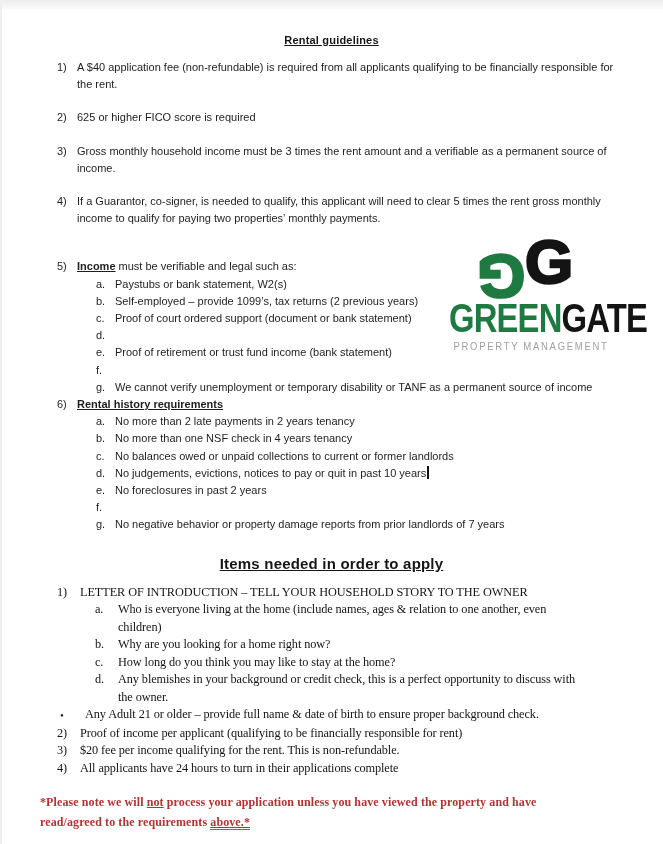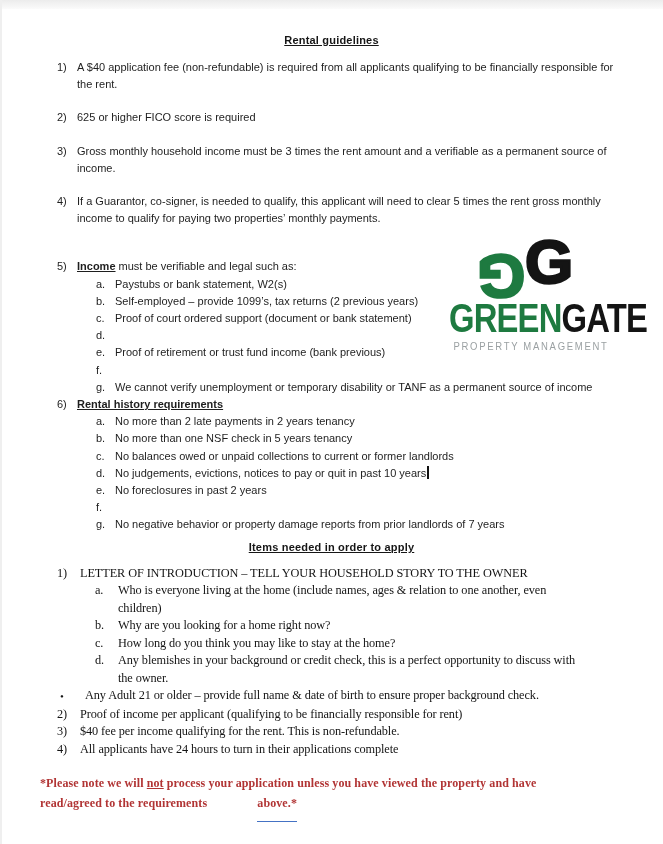--- a/index.html
+++ b/index.html
@@ -8,21 +8,21 @@
     font-family:"Liberation Sans",sans-serif;color:#1e1e1e;
   }
   .edge-top{position:absolute;left:0;top:0;width:663px;height:9px;
     background:linear-gradient(#ececec,#fbfbfb);}
   .edge-left{position:absolute;left:0;top:0;width:2px;height:844px;background:#efefef;}
 
   .doc-title{
     margin-top:34px;text-align:center;font-size:11px;font-weight:bold;
     text-decoration:underline;letter-spacing:.2px;color:#161616;
   }
-  .doc-title.second{font-size:11px;margin-top:7px;}
+  .doc-title.second{font-size:15px;margin-top:21px;}
 
   .list{margin-top:13px;}
   .list.sans{font-size:11px;line-height:17.2px;}
   .list.serif{font-family:"Liberation Serif",serif;font-size:12.3px;line-height:17.5px;
     letter-spacing:-.1px;margin-top:12px;color:#141414;}
 
   .row{display:flex;align-items:flex-start;}
   .row .txt{white-space:nowrap;}
   .sans .ind1{padding-left:57px;}
   .sans .ind1>.marker{width:20px;flex:0 0 20px;}
@@ -42,22 +42,22 @@
   .u{text-decoration:underline;}
   .gm{box-shadow:0 2px 0 0 #8fb3d8;}  
   .caret{display:inline-block;width:1.5px;height:13px;background:#111;
     vertical-align:-2px;margin-left:1px;}
 
   
   .footer-note{
     margin:15px 0 0 40px;font-family:"Liberation Serif",serif;font-weight:bold;
     font-size:12px;line-height:20px;color:var(--red,#b13434);letter-spacing:.1px;
   }
-  .footer-note .lnk{border-bottom:1.5px solid #4472c4;
-    padding-bottom:11px;cursor:pointer;margin-left:47px;}
+  .footer-note .lnk{text-decoration:underline;border-bottom:1.5px solid #4472c4;
+    padding-bottom:0;cursor:pointer;}
 
   
   .logo{position:absolute;top:236px;left:431px;width:200px;text-align:center;}
   .monogram{position:relative;width:112px;height:64px;margin:0 auto;}
   .monogram .g{position:absolute;font-weight:bold;font-size:62px;line-height:62px;
     font-family:"Liberation Sans",sans-serif;-webkit-text-stroke:2.5px currentColor;}
   .monogram .g.green{color:var(--green,#1e7a40);left:2px;top:9px;transform:rotate(180deg);}
   .monogram .g.black{color:var(--black,#141414);left:50px;top:-5px;}
   .brandname{white-space:nowrap;font-weight:bold;font-size:40px;line-height:40px;
     letter-spacing:-1px;transform:scale(.82,1.02);transform-origin:center;margin-top:-2px;}
@@ -106,40 +106,40 @@
       </div>
       <div class="row ind2">
         <span class="marker">c.</span>
         <span class="txt"><span>Proof of court ordered support (document or bank statement)</span></span>
       </div>
       <div class="row ind2">
         <span class="marker">d.</span>
       </div>
       <div class="row ind2">
         <span class="marker">e.</span>
-        <span class="txt"><span>Proof of retirement or trust fund income (bank previous)</span></span>
+        <span class="txt"><span>Proof of retirement or trust fund income (bank statement)</span></span>
       </div>
       <div class="row ind2">
         <span class="marker">f.</span>
       </div>
       <div class="row ind2">
         <span class="marker">g.</span>
         <span class="txt"><span>We cannot verify unemployment or temporary disability or TANF as a permanent source of income</span></span>
       </div>
       <div class="row ind1">
         <span class="marker">6)</span>
         <span class="txt"><span class="bu">Rental history requirements</span></span>
       </div>
       <div class="row ind2">
         <span class="marker">a.</span>
         <span class="txt"><span>No more than 2 late payments in 2 years tenancy</span></span>
       </div>
       <div class="row ind2">
         <span class="marker">b.</span>
-        <span class="txt"><span>No more than one NSF check in 5 years tenancy</span></span>
+        <span class="txt"><span>No more than one NSF check in 4 years tenancy</span></span>
       </div>
       <div class="row ind2">
         <span class="marker">c.</span>
         <span class="txt"><span>No balances owed or unpaid collections to current or former landlords</span></span>
       </div>
       <div class="row ind2">
         <span class="marker">d.</span>
         <span class="txt"><span>No judgements, evictions, notices to pay or quit in past 10 years</span><span class="caret"></span></span>
       </div>
       <div class="row ind2">
@@ -181,21 +181,21 @@
       <div class="row bullet">
         <span class="marker">•</span>
         <span class="txt"><span>Any Adult 21 or older – provide full name &amp; date of birth to ensure proper background check.</span></span>
       </div>
       <div class="row ind1">
         <span class="marker">2)</span>
         <span class="txt"><span>Proof of income per applicant (qualifying to be financially responsible for rent)</span></span>
       </div>
       <div class="row ind1">
         <span class="marker">3)</span>
-        <span class="txt"><span>$40 fee per income qualifying for the rent. This is non-refundable.</span></span>
+        <span class="txt"><span>$20 fee per income qualifying for the rent. This is non-refundable.</span></span>
       </div>
       <div class="row ind1">
         <span class="marker">4)</span>
         <span class="txt"><span>All applicants have 24 hours to turn in their applications complete</span></span>
       </div>
     </div>
 
   <div class="footer-note"><span>*Please note we will </span><span class="u">not</span><span> process your application unless you have viewed the property and have</span><br><span>read/agreed to the requirements </span><span class="lnk">above.*</span></div>
 
   <div class="logo">

